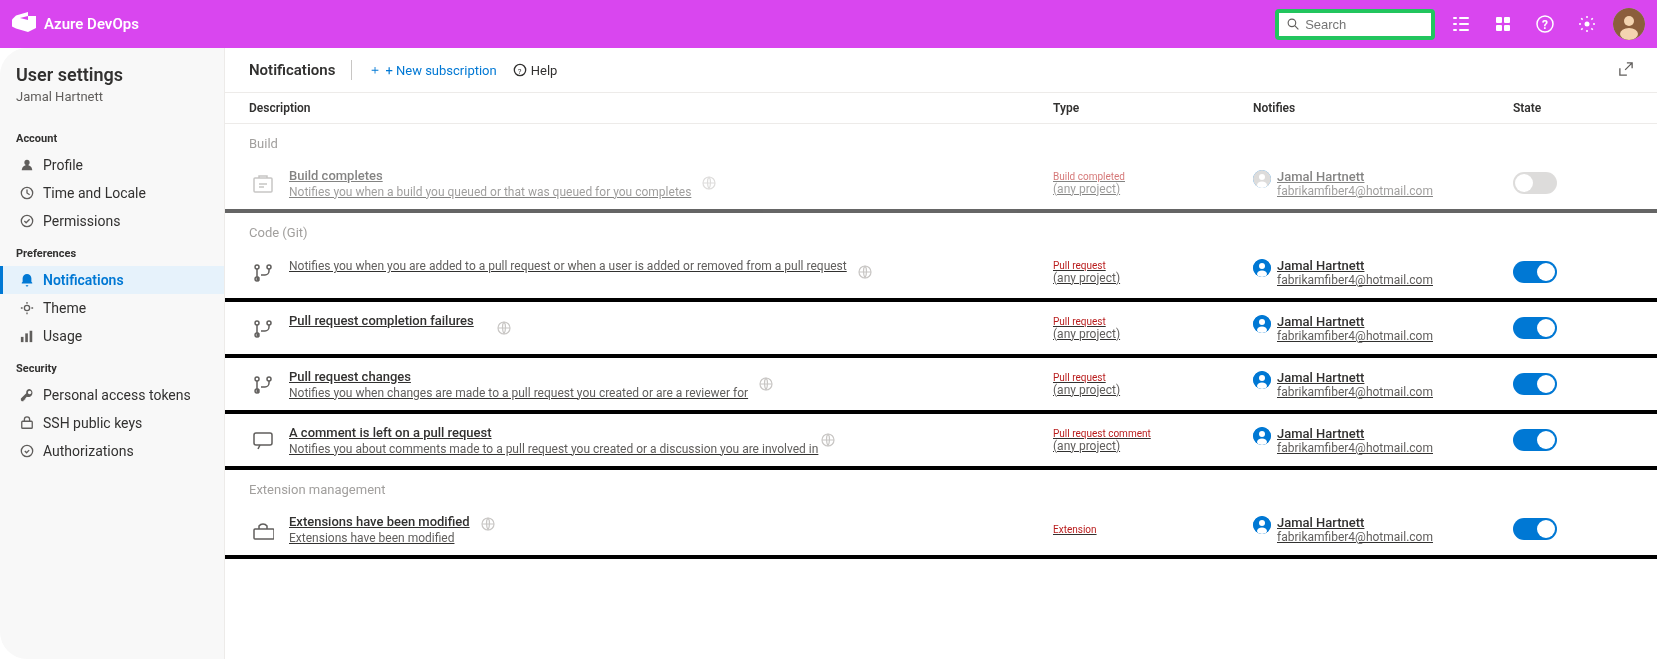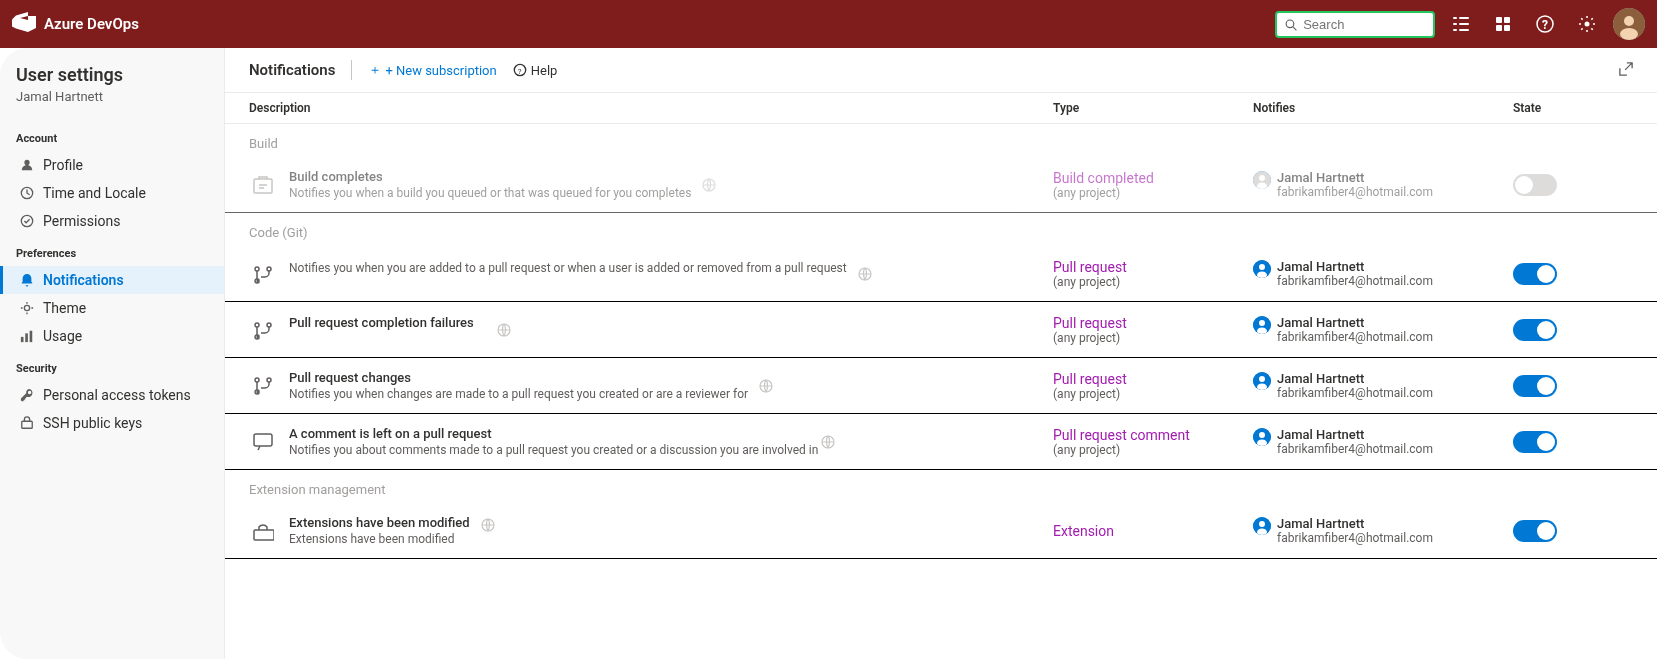--- a/index.html
+++ b/index.html
@@ -1,23 +1,23 @@
 <!DOCTYPE html>
 <html><head>
   <meta charset="utf-8">
   <style>
     * { box-sizing: border-box; margin: 0; padding: 0; }
     body { font-family: -apple-system, BlinkMacSystemFont, 'Segoe UI', Roboto, sans-serif; font-size: 13px; background: #fff; color: #323130; display: flex; flex-direction: column; height: 659px; overflow: hidden; }
 
     
-    .topbar { height: 48px; background: #7f1d1d; display: flex; align-items: center; padding: 13px 12px; flex-shrink: 0; gap: 10px; }
+    .topbar { height: 48px; background: #d946ef; display: flex; align-items: center; padding: 13px 12px; flex-shrink: 0; gap: 10px; }
     .topbar-logo { display: flex; align-items: center; gap: 8px; color: #fff; font-size: 15px; font-weight: 600; text-decoration: none; }
     .topbar-logo-icon { width: 24px; height: 24px; }
     .topbar-spacer { flex: 1; }
-    .topbar-search { display: flex; align-items: flex-end; background: #fff; border: 2px solid #22c55e; border-radius: 4px; padding: 4px 8px; gap: 6px; width: 160px; }
+    .topbar-search { display: flex; align-items: flex-start; background: #fff; border: 4px solid #22c55e; border-radius: 4px; padding: 4px 8px; gap: 6px; width: 160px; }
     .topbar-search input { border: none; outline: none; font-size: 13px; width: 100%; }
     .topbar-icon { width: 32px; height: 32px; display: flex; align-items: center; justify-content: center; color: #fff; font-size: 16px; cursor: pointer; border-radius: 2px; }
     .topbar-avatar { width: 32px; height: 32px; border-radius: 50%; background: #a19f9d; display: flex; align-items: center; justify-content: center; overflow: hidden; cursor: pointer; }
 
     
     .layout { display: flex; flex: 1; overflow: hidden; border-radius: 27px; }
 
     
     .sidebar { width: 225px; background: #f8f8f8; border-right: 1px solid #edebe9; overflow-y: auto; flex-shrink: 0; padding: 16px 0; }
     .sidebar-title { font-size: 18px; font-weight: 600; color: #323130; padding: 0 16px 4px; }
@@ -40,30 +40,30 @@
 
     
     .table-container { flex: 1; overflow-y: auto; }
     .table-header { display: grid; grid-template-columns: 1fr 200px 260px 120px; padding: 8px 24px; border-bottom: 1px solid #edebe9; background: #fff; }
     .table-header-cell { font-size: 12px; font-weight: 600; color: #323130; }
 
     
     .section-label { padding: 12px 24px 6px; font-size: 13px; color: #a19f9d; font-weight: 400; }
 
     
-    .table-row { display: grid; grid-template-columns: 1fr 200px 260px 120px; padding: 10px 24px; border-bottom: 1px solid #000000; align-items: center; min-height: 56px; }
+    .table-row { display: grid; grid-template-columns: 1fr 200px 260px 120px; padding: 10px 24px; border-bottom: 4px solid #000000; align-items: center; min-height: 56px; text-decoration: underline; }
     .table-row.dimmed { opacity: 0.6; }
 
     .row-desc { display: flex; align-items: flex-start; gap: 12px; }
     .row-icon { width: 28px; height: 28px; flex-shrink: 0; display: flex; align-items: center; justify-content: center; color: #605e5c; margin-top: 2px; }
     .row-text-title { font-size: 13px; font-weight: 500; color: #323130; }
     .row-text-subtitle { font-size: 12px; color: #605e5c; margin-top: 2px; }
     .row-globe { width: 20px; height: 20px; display: flex; align-items: center; justify-content: center; color: #c8c6c4; }
 
-    .row-type { font-size: 14px; color: #a21caf; }
+    .row-type { font-size: 10px; color: #b91c1c; }
     .row-type-sub { font-size: 12px; color: #605e5c; }
 
     .row-notifies { display: flex; align-items: flex-start; gap: 6px; }
     .row-notifies-avatar { width: 18px; height: 18px; border-radius: 50%; background: #0078d4; flex-shrink: 0; margin-top: 1px; display: flex; align-items: center; justify-content: center; font-size: 9px; color: #fff; overflow: hidden; }
     .row-notifies-name { font-size: 13px; color: #323130; font-weight: 500; }
     .row-notifies-email { font-size: 12px; color: #605e5c; }
 
     
     .toggle { width: 44px; height: 22px; border-radius: 11px; position: relative; cursor: pointer; flex-shrink: 0; }
     .toggle.on { background: #0078d4; }
@@ -212,20 +212,29 @@
     </div>
     <div class="sidebar-item">
       <span class="sidebar-item-icon">
         <svg width="14" height="14" viewBox="0 0 16 16" fill="none" stroke="#605e5c" stroke-width="1.5">
             <rect x="2" y="6" width="12" height="8" rx="1"></rect>
             <path d="M5 6V4a3 3 0 0 1 6 0v2"></path>
           </svg>
       </span>
       <span>SSH public keys</span>
     </div>
+    <div class="sidebar-item">
+      <span class="sidebar-item-icon">
+        <svg width="14" height="14" viewBox="0 0 16 16" fill="none" stroke="#605e5c" stroke-width="1.5">
+            <circle cx="8" cy="8" r="6.5"></circle>
+            <path d="M5.5 8l2 2 3-3"></path>
+          </svg>
+      </span>
+      <span>Authorizations</span>
+    </div>
   </div>
 
   <div class="main">
 
     <div class="page-header">
       <span class="page-header-title">Notifications</span>
       <div class="page-header-divider"></div>
       <div class="page-header-action">
         <span>＋</span>
         <span>+ New subscription</span>

